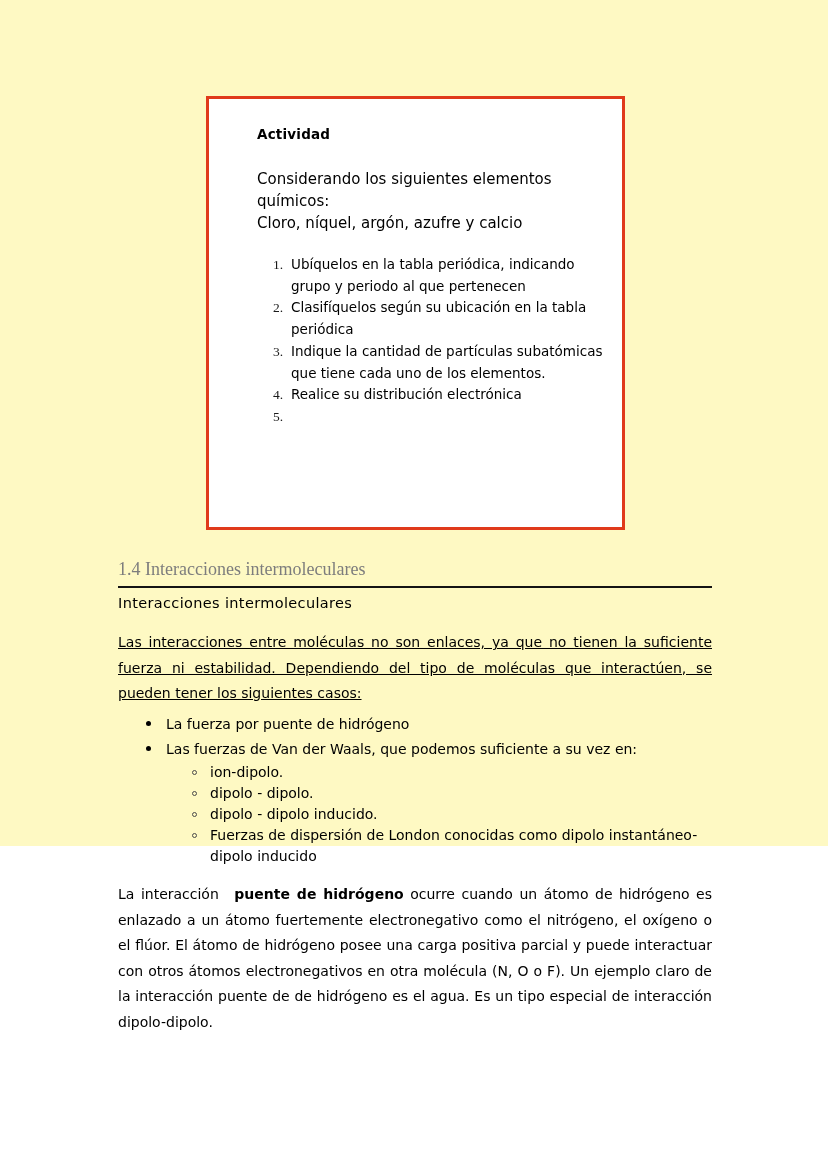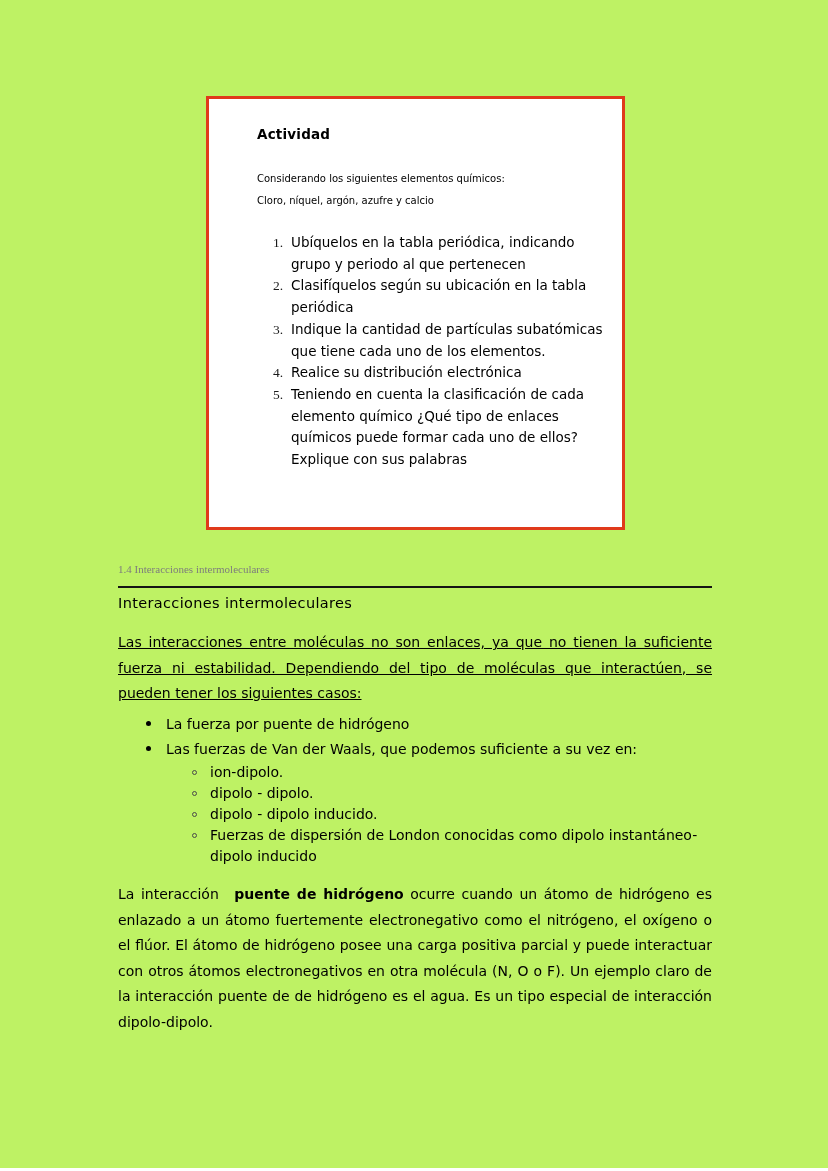--- a/index.html
+++ b/index.html
@@ -12,22 +12,22 @@
     height: 1171px;
     position: relative;
     font-family: "DejaVu Sans", sans-serif;
     color: #000000;
     overflow: hidden;
   }
 
   .page {
     position: relative;
     width: 828px;
-    height: 1168px;
-    background: #bef264;
+    height: 846px;
+    background: #fef9c3;
   }
 
   
   .activity-box {
     position: absolute;
     left: 206px;
     top: 96px;
     width: 419px;
     height: 434px;
     border: 3px solid #e03a1b;
@@ -46,21 +46,21 @@
     font-family: "DejaVu Sans", sans-serif;
     font-weight: bold;
     font-size: 13.5px;
     letter-spacing: 0.2px;
     line-height: 19px;
     margin: 0 0 24px 0;
   }
 
   .activity-intro {
     font-family: "DejaVu Sans", sans-serif;
-    font-size: 10px;
+    font-size: 15px;
     line-height: 22px;
     margin: 0 0 20px 0;
     white-space: pre-line;
   }
 
   .activity-list {
     margin: 0;
     padding: 0;
     list-style: none;
   }
@@ -83,21 +83,21 @@
     line-height: 21.7px;
     color: #1a1a1a;
   }
 
   
   .sec-label {
     position: absolute;
     left: 118px;
     top: 560px;
     font-family: "Liberation Serif", serif;
-    font-size: 11px;
+    font-size: 18px;
     line-height: 19px;
     color: #7d7d7d;
   }
 
   .hrule {
     position: absolute;
     left: 118px;
     top: 586px;
     width: 594px;
     height: 0;
@@ -217,21 +217,20 @@
         <li>
           <span class="num">3.</span>
           <span>Indique la cantidad de partículas subatómicas que tiene cada uno de los elementos.</span>
         </li>
         <li>
           <span class="num">4.</span>
           <span>Realice su distribución electrónica</span>
         </li>
         <li>
           <span class="num">5.</span>
-          <span>Teniendo en cuenta la clasificación de cada elemento químico ¿Qué tipo de enlaces químicos puede formar cada uno de ellos? Explique con sus palabras</span>
         </li>
       </ol>
 
     </div>
   </div>
 
   <div class="sec-label">1.4 Interacciones intermoleculares</div>
 
   <div class="hrule"></div>
 

